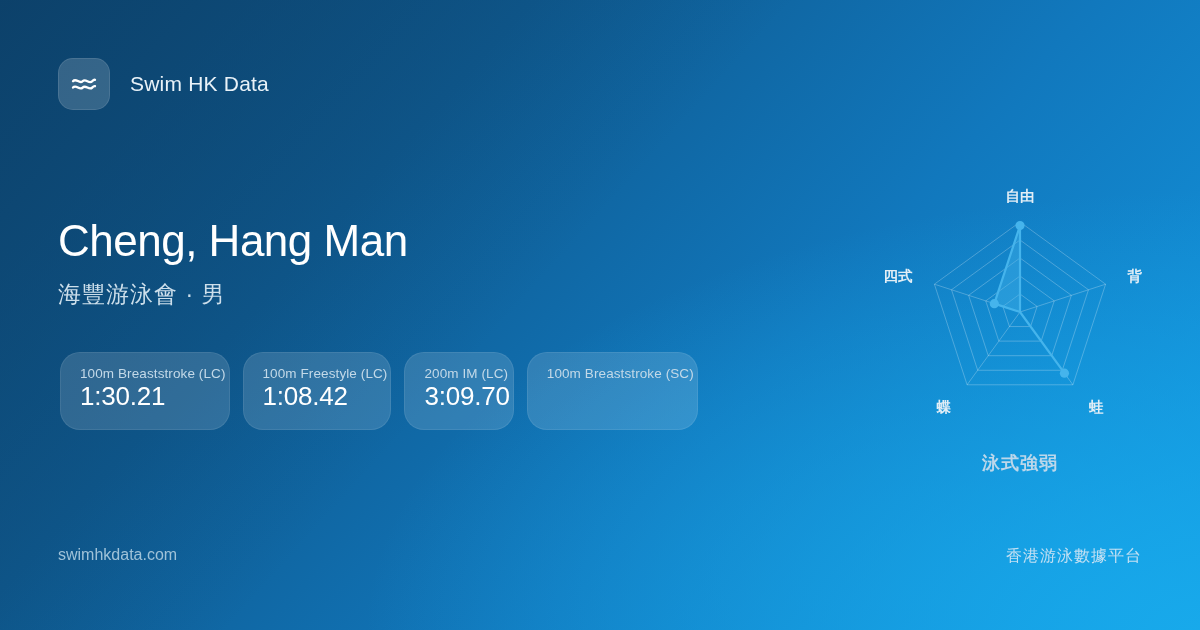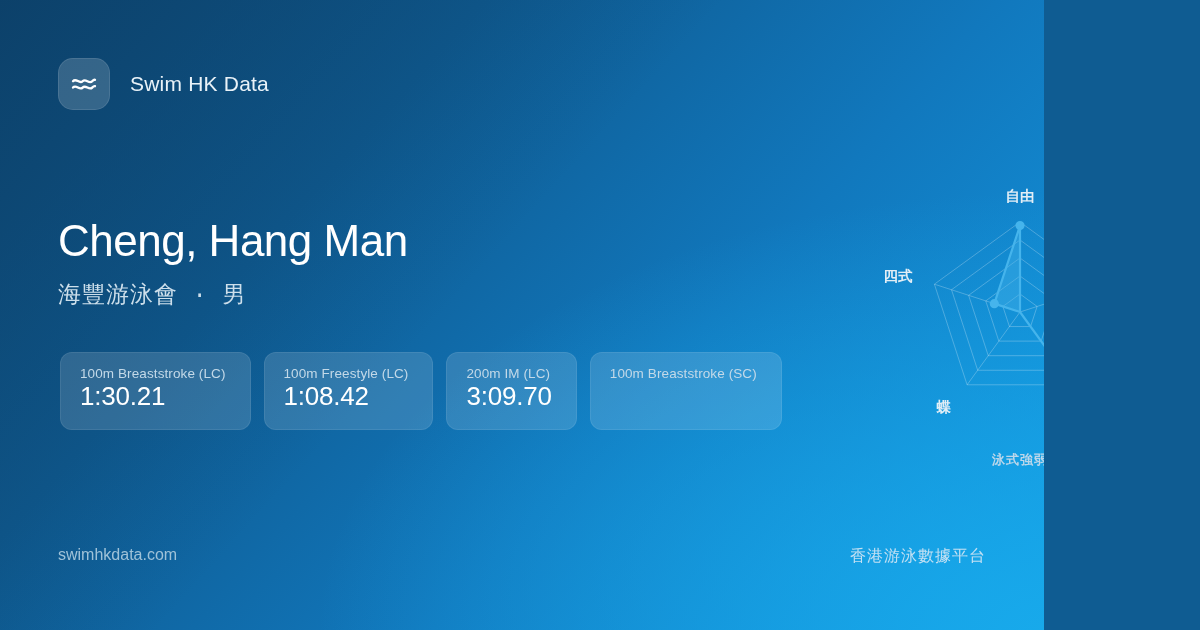--- a/index.html
+++ b/index.html
@@ -5,21 +5,21 @@
   * { margin:0; padding:0; box-sizing:border-box; }
   html, body { width:1200px; height:630px; }
   body {
     font-family:"Liberation Sans","DejaVu Sans",sans-serif;
     background:#0f5c92;
     overflow:hidden;
     position:relative;
   }
   #stage {
     position:absolute; left:0; top:0;
-    width:1044px; height:630px;
+    width:1200px; height:630px;
     background:
       radial-gradient(120% 120% at 100% 100%, rgba(24,170,235,0.95) 0%, rgba(24,170,235,0.0) 58%),
       linear-gradient(132deg, #0f4a78 0%, #0f5a90 30%, #1178bd 62%, #139ae4 100%);
     overflow:hidden;
   }
   #stage::after{
     content:"";
     position:absolute; inset:0;
     background:linear-gradient(132deg, rgba(10,58,95,0.55) 0%, rgba(10,58,95,0.0) 45%);
     pointer-events:none;
@@ -35,38 +35,38 @@
   }
   .brand-name { color:#e9f2f8; font-size:21px; letter-spacing:.2px; }
 
   
   .hero { position:absolute; left:58px; top:218px; z-index:3; }
   .athlete-name {
     color:#ffffff; font-size:44px; line-height:1.06; font-weight:400;
     letter-spacing:-0.5px; white-space:nowrap;
   }
   .athlete-meta {
-    margin-top:14px; color:#cddfeb; font-size:23px; letter-spacing:1px;font-family:Liberation Mono, monospace;
+    margin-top:14px; color:#cddfeb; font-size:23px; letter-spacing:1px;
   }
 
   
   .cards { position:absolute; left:60px; top:352px; display:flex; gap:13px; z-index:3; }
   .card {
-    height:78px; border-radius:12px; padding:13px 24px 0 19px;
+    height:78px; border-radius:20px; padding:13px 3px 0 19px;
     background:rgba(255,255,255,0.14);
     border:1px solid rgba(255,255,255,0.08);
   }
   .card-label { color:#c3d9e8; font-size:13.5px; white-space:nowrap; letter-spacing:.1px; }
   .card-value { color:#ffffff; font-size:26px; letter-spacing:-0.2px; white-space:nowrap; }
 
   
   .radar-wrap { position:absolute; left:870px; top:170px; width:300px; height:300px; z-index:3;font-weight:bold; }
   .radar-caption {
     position:absolute; left:0; top:281px; width:300px; text-align:center;
-    color:#bcd7ea; font-size:13px; letter-spacing:1px;
+    color:#bcd7ea; font-size:18px; letter-spacing:1px;
   }
   .axis-label { position:absolute; color:#e2eef6; font-size:14.5px; white-space:nowrap; }
 
   
   .footer-left {
     position:absolute; left:58px; top:546px; color:#9fc2d8; font-size:16px; z-index:3;
   }
   .footer-right {
     position:absolute; right:58px; top:546px; color:#c3e0f3; font-size:16px;
     letter-spacing:1px; z-index:3;

